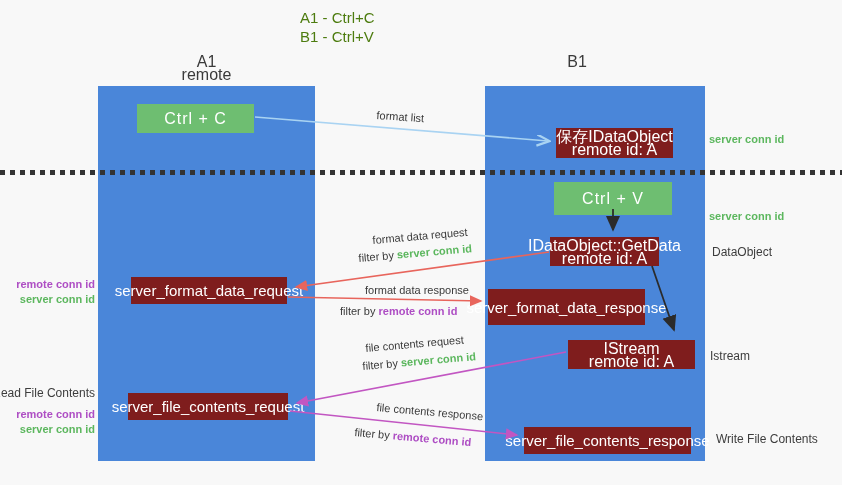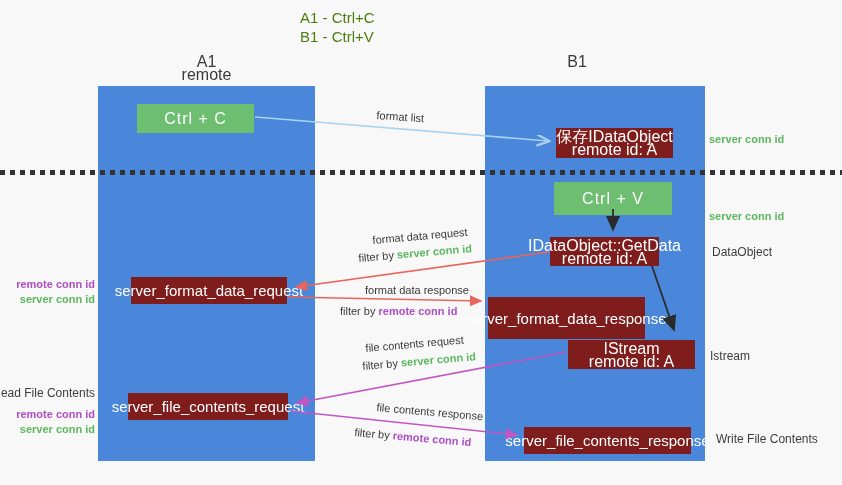--- a/index.html
+++ b/index.html
@@ -46,21 +46,21 @@
   }
   .box.green  { background:#6ebe71; letter-spacing:1px; }
   .box.orange { background:#7f1d1d; }
   .box.small  { font-size:15px; }
 
   #box-ctrl-c   { left:137px; top:104px; width:117px; height:29px; }
   #box-save     { left:556px; top:128px; width:117px; height:30px; }
   #box-ctrl-v   { left:554px; top:182px; width:118px; height:33px; }
   #box-getdata  { left:550px; top:237px; width:109px; height:29px; }
   #box-freq     { left:131px; top:277px; width:156px; height:27px; }
-  #box-fresp    { left:488px; top:289px; width:157px; height:42px;margin-top:8px; }
+  #box-fresp    { left:488px; top:289px; width:157px; height:36px; }
   #box-istream  { left:568px; top:340px; width:127px; height:29px; }
   #box-filereq  { left:128px; top:393px; width:160px; height:27px; }
   #box-fileresp { left:524px; top:427px; width:167px; height:27px; }
 
   svg.arrows { position:absolute; left:0; top:0; z-index:6; pointer-events:none; }
 
   .mid-label {
     position:absolute; font-size:11px; color:#3a3a3a;
     white-space:nowrap; z-index:7; transform-origin:left top;
   }

